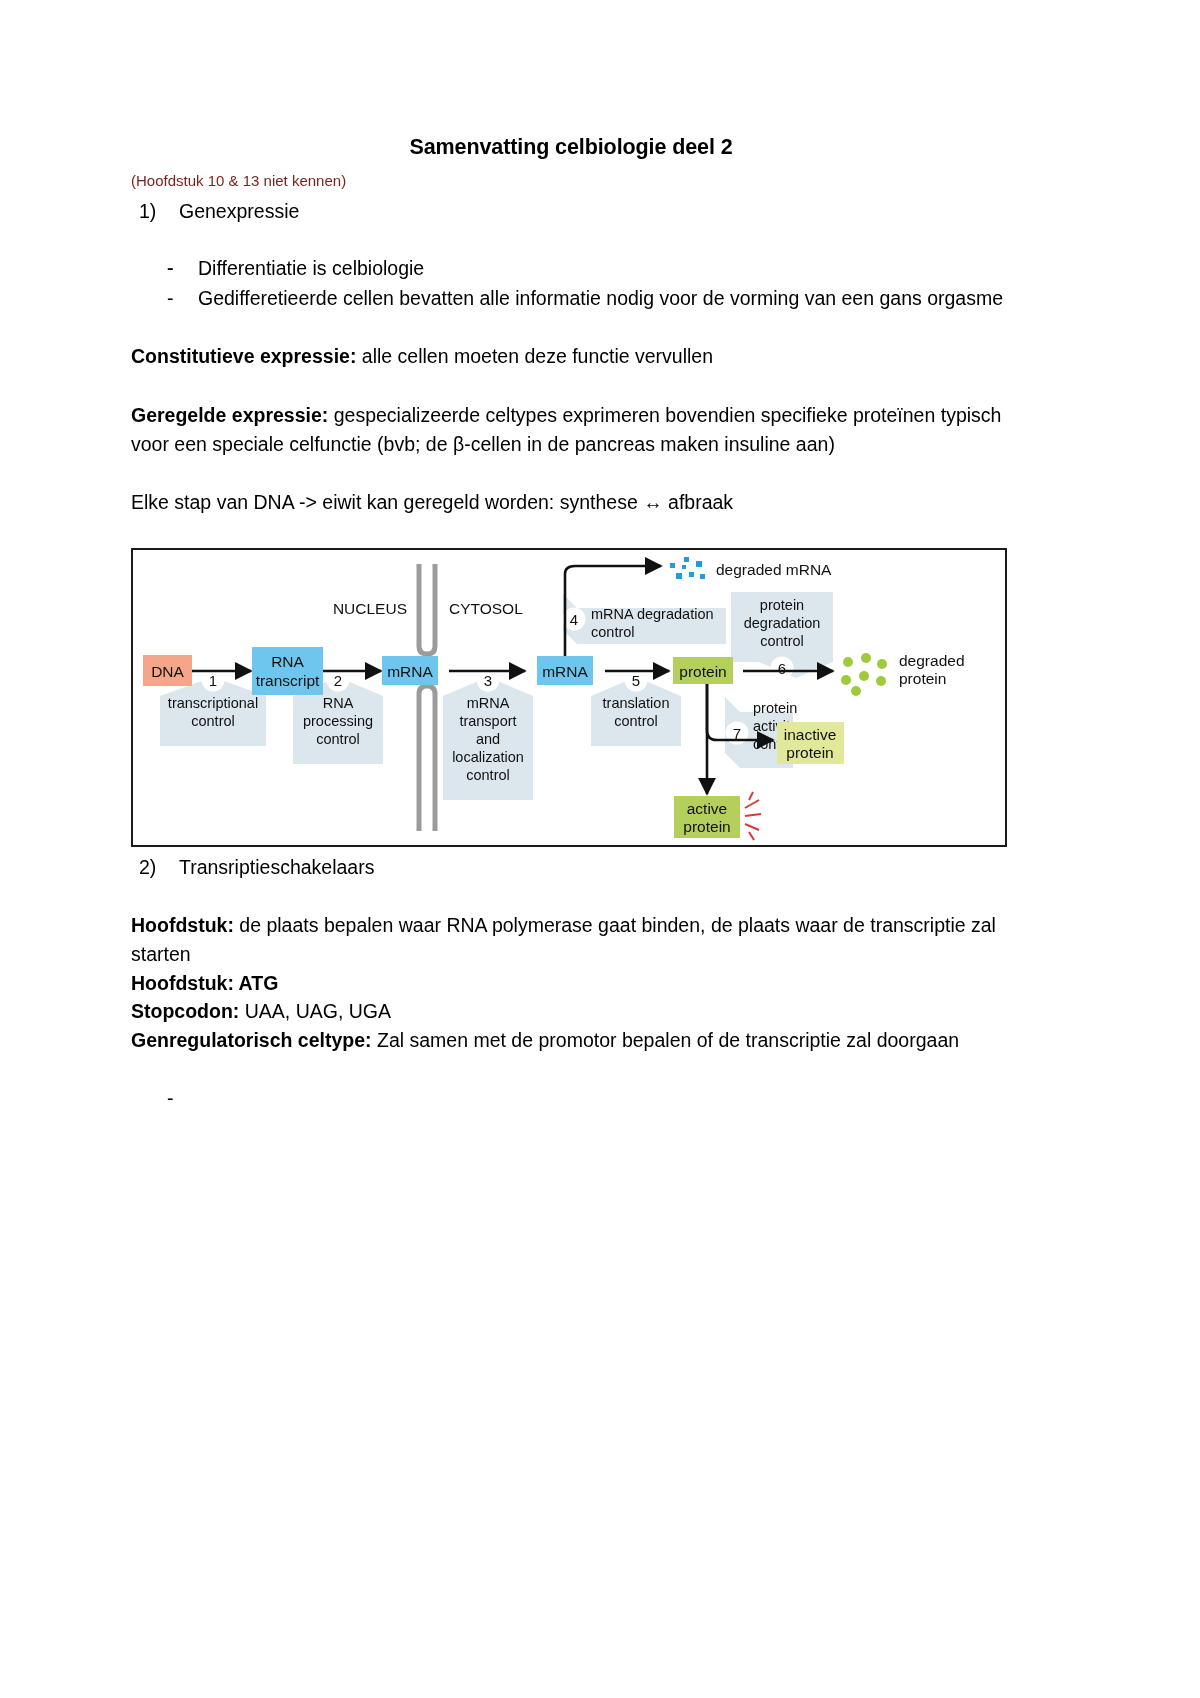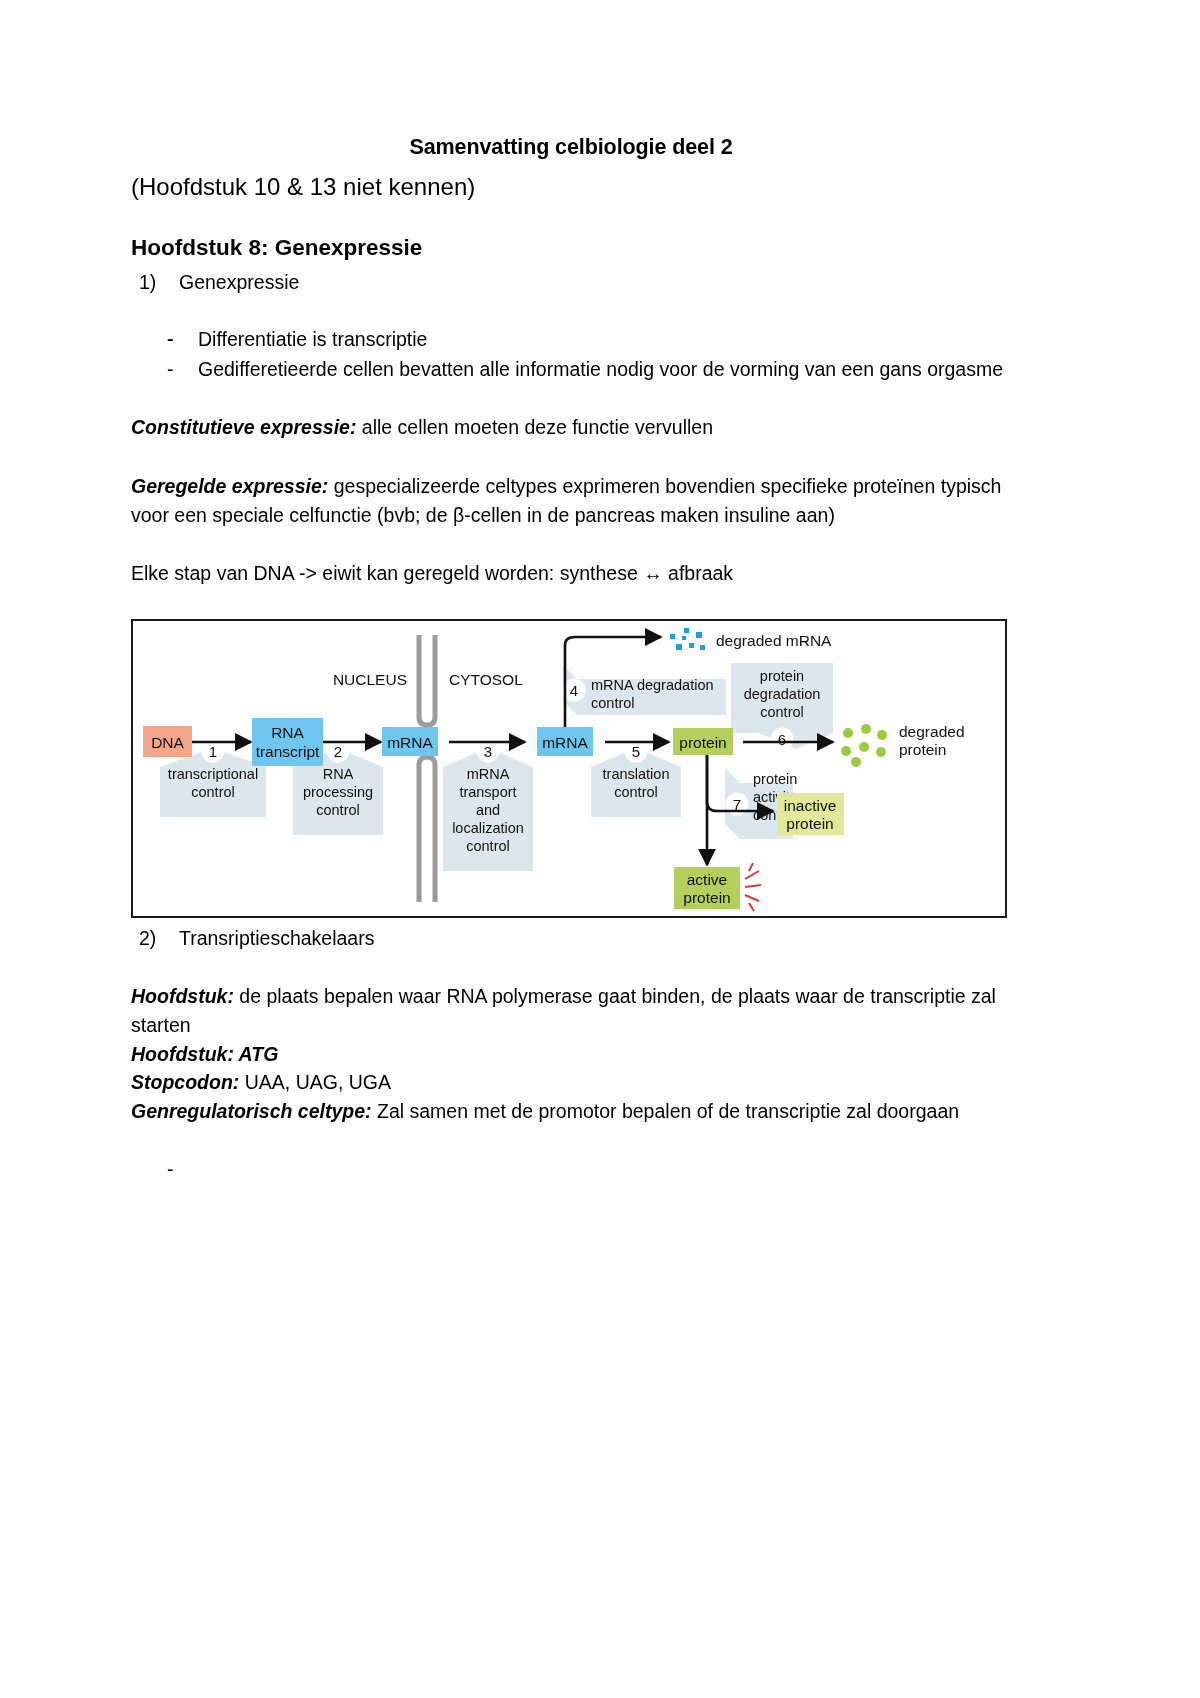--- a/index.html
+++ b/index.html
@@ -32,22 +32,22 @@
 
   .doc-title {
     text-align: center;
     font-weight: bold;
     font-size: 21.5px;
     margin-top: 133px;
     line-height: 1.32;
     letter-spacing: -0.1px;
   }
   .red-note {
-    color: #000000;
-    font-size: 24px;
+    color: #7f1d1d;
+    font-size: 15px;
     margin-top: 10px;
     line-height: 1.3;
   }
   .h2 {
     font-weight: bold;
     font-size: 22.5px;
     margin-top: 30px;
     line-height: 1.3;
   }
   ol.num-list {
@@ -83,21 +83,21 @@
     position: absolute;
     left: 0;
     top: 0;
   }
 
   p.para {
     font-size: 19.5px;
     line-height: 1.47;
     margin: 30px 0 0 0;
   }
-  p.para b { font-weight: bold; font-style: italic; }
+  p.para b { font-weight: bold; }
 
   .figure-wrap {
     margin-top: 31px;
     border: 2px solid #1a1a1a;
     width: 876px;
     height: 299px;
     box-sizing: border-box;
     position: relative;
     background: #ffffff;
   }
@@ -113,29 +113,28 @@
 </head>
 <body>
 
 <div class="page">
   <div class="content">
 
     <div class="doc-title">Samenvatting celbiologie deel 2</div>
 
     <div class="red-note">(Hoofdstuk 10 &amp; 13 niet kennen)</div>
 
-    <div class="h2">Hoofdstuk 8: Genexpressie</div>
 
     <ol class="num-list paren">
       <li><span class="marker">1)</span><span>Genexpressie</span></li>
     </ol>
 
     <ul class="dash-list">
       <li><span class="dash">-</span></li>
-      <li><span class="dash">-</span><span>Differentiatie is transcriptie</span></li>
+      <li><span class="dash">-</span><span>Differentiatie is celbiologie</span></li>
       <li><span class="dash">-</span><span>Gedifferetieerde cellen bevatten alle informatie nodig voor de vorming van een gans orgasme</span></li>
     </ul>
 
     <p class="para"><b>Constitutieve expressie:</b><span> alle cellen moeten deze functie vervullen</span></p>
 
     <p class="para"><b>Geregelde expressie:</b><span> gespecializeerde celtypes exprimeren bovendien specifieke proteïnen typisch voor een speciale celfunctie (bvb; de β-cellen in de pancreas maken insuline aan)</span></p>
 
     <p class="para">Elke stap van DNA -&gt; eiwit kan geregeld worden: synthese ↔ afbraak</p>
 
     <div class="figure-wrap">

